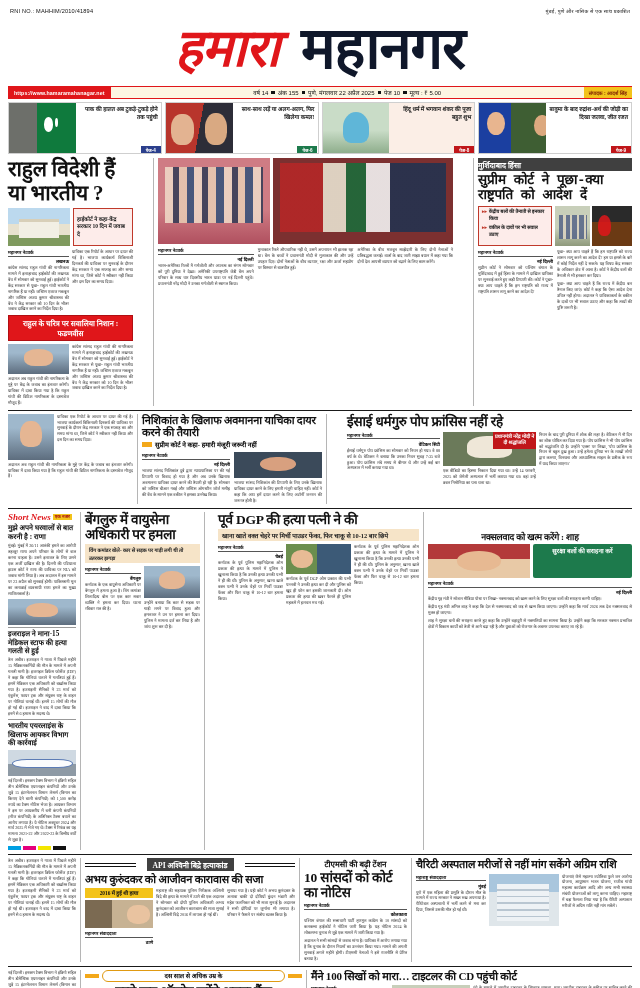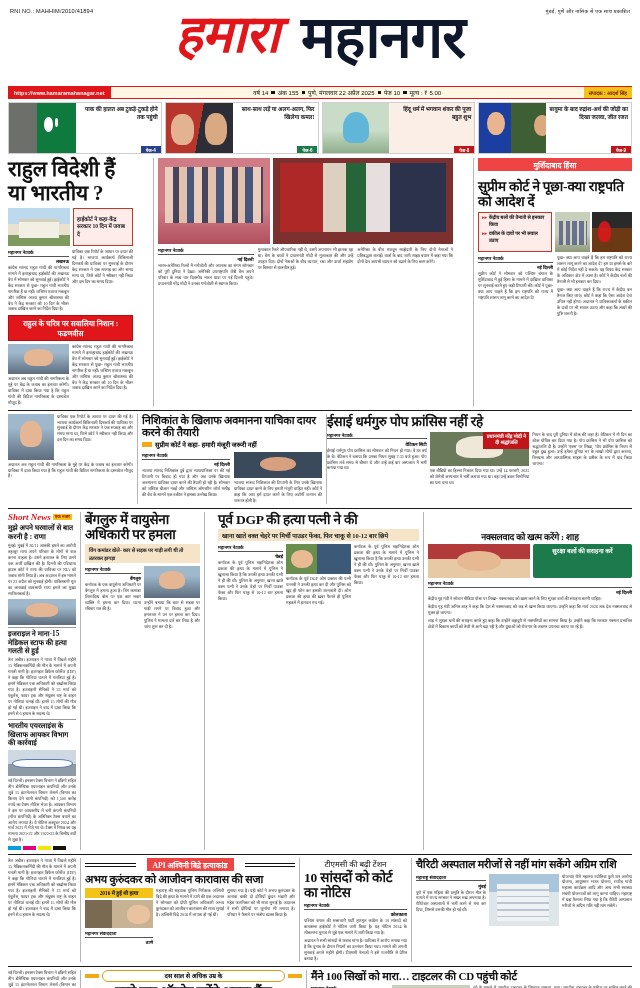--- a/index.html
+++ b/index.html
@@ -12,21 +12,21 @@
   }
   .page { width: 640px; height: 988px; padding: 6px 8px; position: relative; }
 
   
   .topbar { display: flex; justify-content: space-between; align-items: flex-start;
             font-size: 5.6px; color: #111; letter-spacing: .2px; padding: 2px 2px 0 2px; }
   .topbar .right { font-size: 5px; }
 
   
   .masthead { text-align: center; margin-top: -2px; height: 74px;
-              display: flex; justify-content: center; gap: 22px; }
+              display: flex; align-items: center; justify-content: center; gap: 22px; }
   .mh-red { color: #e0161a; font-family: "Liberation Serif", serif; font-weight: bold;
             font-style: italic; font-size: 52px; line-height: .9; letter-spacing: -1px; }
   .mh-black { color: #0f172a; font-family: "Liberation Serif", serif; font-weight: bold;
               font-size: 58px; line-height: .9; letter-spacing: -1px; }
 
   
   .infostrip { display: flex; align-items: stretch; height: 13px; background: #fdf6e3;
                border-top: 1.4px solid #e0161a; border-bottom: 1.4px solid #e0161a; }
   .url-pill { background: #e0161a; color: #fff; font-size: 5.3px; font-weight: bold;
               display: flex; align-items: center; padding: 0 6px; letter-spacing: .1px; }
@@ -76,28 +76,28 @@
 
   
   h1.hl { font-family: "Liberation Serif", serif; font-weight: bold; color: #111;
           line-height: 1.12; letter-spacing: -.2px; }
   .hl-xl { font-size: 21px; }
   .hl-lg { font-size: 16px; }
   .hl-md { font-size: 13.5px; }
   .hl-sm { font-size: 11px; }
   .hl-xs { font-size: 9px; margin-top: 20px; }
 
-  .kicker-dark { background: #ef4444; color: #fff; font-size: 7.6px; font-weight: bold;
-                 text-align: center; padding: 1.6px 0; font-family: "Liberation Serif", serif; }
+  .kicker-dark { background: #404040; color: #fff; font-size: 7.6px; font-weight: bold;
+                 text-align: left; padding: 1.6px 0; font-family: "Liberation Serif", serif; }
   .kicker-red { background: #e0161a; color: #fff; font-size: 7.4px; font-weight: bold;
                 text-align: center; padding: 1.8px 0; font-family: "Liberation Serif", serif;
                 border: .8px solid #b10f12; }
   .kicker-band { background: #f6e4c8; font-size: 6.4px; font-weight: bold; color: #222;
                  padding: 1.6px 4px; font-family: "Liberation Serif", serif; }
-  .kicker-plain { font-size: 8px; font-weight: normal; font-family: "Liberation Serif", serif;
+  .kicker-plain { font-size: 8px; font-weight: bold; font-family: "Liberation Serif", serif;
                   text-align: center; color: #111; }
 
   .subbox { border: .8px solid #c0392b; background: #fdecea; padding: 2px 3px; }
   .subbox .li { font-size: 4.9px; font-weight: bold; color: #222; line-height: 1.4;
                 font-family: "Liberation Serif", serif; display: flex; gap: 2px; }
   .subbox .li .ar { color: #c0392b; }
 
   .greenbox { background: #1d7a4c; color: #fff; text-align: center; font-weight: bold;
               font-size: 8.4px; padding: 3px 2px; line-height: 1.25;
               font-family: "Liberation Serif", serif; border-radius: 2px; }
@@ -287,21 +287,21 @@
             <p class="body-txt small">मुलाकात रिश्ते औपचारिक नहीं थे, उसमें अपनापन भी झलक रहा था। वेंस के बच्चों ने प्रधानमंत्री मोदी से मुलाकात की और उन्हें उपहार दिए। दोनों नेताओं के बीच व्यापार, रक्षा और ऊर्जा सहयोग पर विस्तार से बातचीत हुई।</p>
           </div>
         <div>
             <p class="body-txt small">अमेरिका के बीच मजबूत साझेदारी के लिए दोनों नेताओं ने प्रतिबद्धता जताई। वार्ता के बाद जारी साझा बयान में कहा गया कि दोनों देश आपसी व्यापार को बढ़ाने के लिए काम करेंगे।</p>
           </div>
       </div>
     </div>
 
     <div class="vrule" style="flex:1; padding-left:4px;">
       <div class="kicker-dark">मुर्शिदाबाद हिंसा</div>
-      <h1 class="hl hl-md" style="margin-top:8px;">सुप्रीम कोर्ट ने पूछा-क्या राष्ट्रपति को आदेश दें</h1>
+      <h1 class="hl hl-md" style="margin-top:2px;font-family:Liberation Mono, monospace;">सुप्रीम कोर्ट ने पूछा-क्या राष्ट्रपति को आदेश दें</h1>
       <div class="row" style="gap:3px; margin-top:3px;">
         <div class="subbox" style="width:74px;">
           <div class="li">
               <span class="ar">▸▸</span>
               <span>केंद्रीय बलों की तैनाती से इनकार किया</span>
             </div>
           <div class="li" style="margin-top:2px;">
               <span class="ar">▸▸</span>
               <span>वकील के दावों पर भी सवाल उठाए</span>
             </div>
@@ -347,21 +347,21 @@
           <div class="dateline">नई दिल्ली</div>
           <p class="body-txt small">भाजपा सांसद निशिकांत दुबे द्वारा न्यायपालिका पर की गई टिप्पणी पर विवाद हो गया है और अब उनके खिलाफ अवमानना याचिका दायर करने की तैयारी हो रही है। सोमवार को जस्टिस बीआर गवई और जस्टिस ऑगस्टीन जॉर्ज मसीह की बेंच के सामने एक वकील ने इसका उल्लेख किया।</p>
         </div>
         <div>
           <div class="img-box img-mic" style="height:26px;margin-bottom:2px;"></div>
           <p class="body-txt small">भाजपा सांसद निशिकांत की टिप्पणी के लिए उनके खिलाफ याचिका दायर करने के लिए हमारी मंजूरी चाहिए नहीं। कोर्ट ने कहा कि आप हमें दायर करने के लिए अटॉर्नी जनरल की जरूरत होती है।</p>
         </div>
       </div>
     </div>
 
-    <div class="vrule" style="flex:1; padding-left:0;">
+    <div class="vrule" style="flex:1; padding-left:20px;">
       <h1 class="hl hl-md">ईसाई धर्मगुरु पोप फ्रांसिस नहीं रहे</h1>
       <div class="cols3" style="margin-top:3px;gap:3px;">
         <div>
           <div class="byline">महानगर नेटवर्क</div>
           <div class="dateline">वेटिकन सिटी</div>
           <p class="body-txt small">ईसाई धर्मगुरु पोप फ्रांसिस का सोमवार को निधन हो गया। वे 88 वर्ष के थे। वेटिकन ने बताया कि उनका निधन सुबह 7:35 बजे हुआ। पोप फ्रांसिस लंबे समय से बीमार थे और उन्हें कई बार अस्पताल में भर्ती कराया गया था।</p>
         </div>
         <div>
           <div style="position:relative;">
             <div class="img-box img-pope" style="height:34px;"></div>

